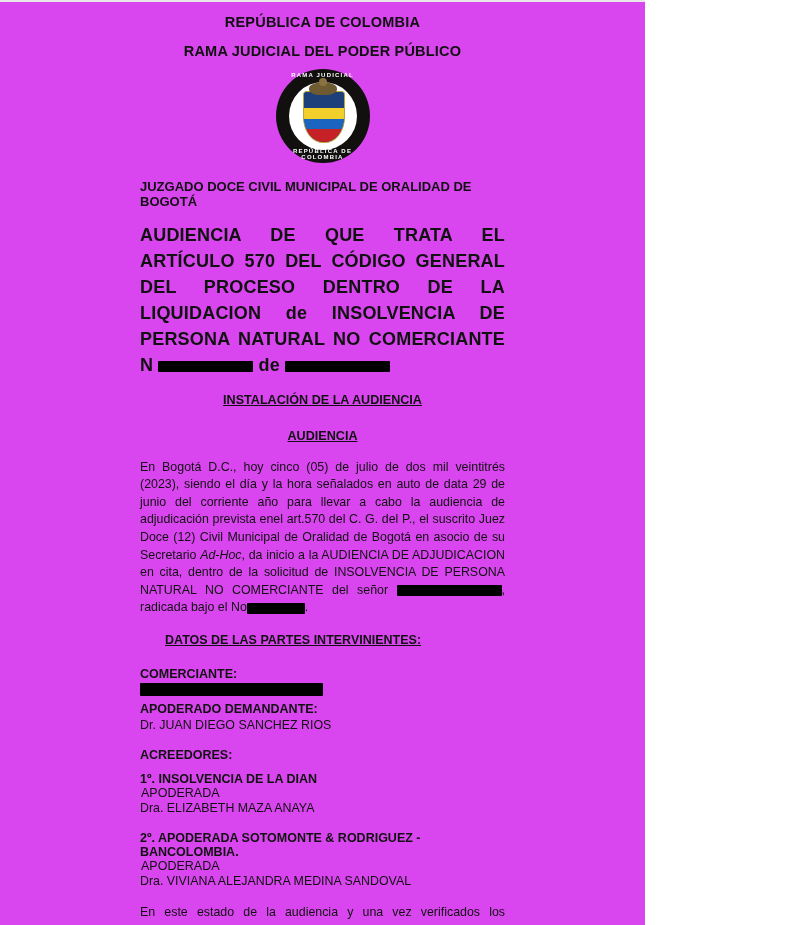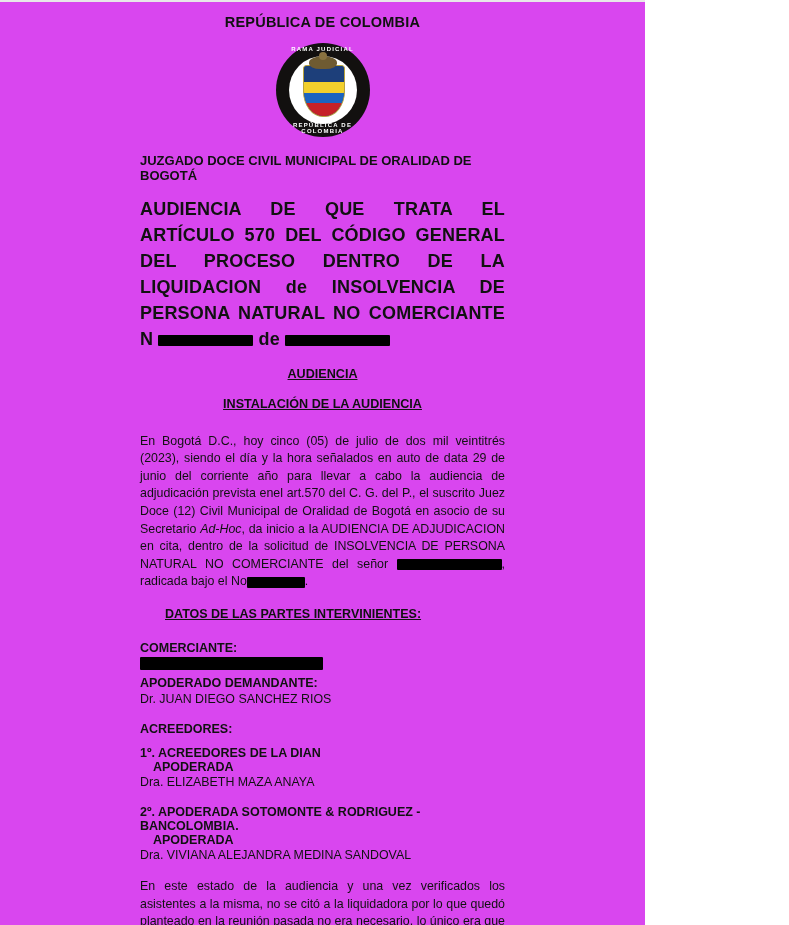--- a/index.html
+++ b/index.html
@@ -171,32 +171,33 @@
     font-size: 12.4px;
     margin: 0 0 16px 0;
   }
   .gap-8 { height: 8px; }
   .creditor-name {
     font-weight: bold;
     font-size: 12.5px;
     margin: 0;
   }
   .creditor-role {
-    font-weight: bold;
-    font-size: 12.5px;
-    margin: 0 0 1px 13px;
+    font-weight: normal;
+    font-size: 12.5px;
+    margin: 0 0 1px 1px;
   }
 </style>
 </head>
 <body>
 
 <div class="page">
   <div class="topline"></div>
 
   <div class="hdr">REPÚBLICA DE COLOMBIA</div>
+  <div class="hdr second">RAMA JUDICIAL DEL PODER PÚBLICO</div>
 
   <div class="crest-wrap">
     <div class="crest">
       <div class="ring"></div>
       <div class="ring-inner"></div>
       <div class="shield">
         <div class="s1"></div>
         <div class="s2"></div>
         <div class="s3"></div>
         <div class="s4"></div>
@@ -209,41 +210,41 @@
 
   <div class="court">JUZGADO DOCE CIVIL MUNICIPAL DE ORALIDAD DE BOGOTÁ</div>
 
   <div class="block-title">
     <span>AUDIENCIA DE QUE TRATA EL ARTÍCULO 570 DEL CÓDIGO GENERAL DEL PROCESO DENTRO DE LA LIQUIDACION de INSOLVENCIA DE PERSONA NATURAL NO COMERCIANTE N</span>
     <span class="redact w2"></span>
     <span>de</span>
     <span class="redact w3"></span>
   </div>
 
+  <div class="centered-underline tight">INSTALACIÓN DE LA AUDIENCIA</div>
   <div class="centered-underline">AUDIENCIA</div>
-  <div class="centered-underline tight">INSTALACIÓN DE LA AUDIENCIA</div>
 
   <p class="body">
     <span>En Bogotá D.C., hoy cinco (05) de julio de dos mil veintitrés (2023), siendo el día y la hora señalados en auto de data 29 de junio del corriente año para llevar a cabo la audiencia de adjudicación prevista enel art.570 del C. G. del P., el suscrito Juez Doce (12) Civil Municipal de Oralidad de Bogotá en asocio de su Secretario </span><span class="i">Ad-Hoc</span><span>, da inicio a la AUDIENCIA DE ADJUDICACION en cita, dentro de la solicitud de INSOLVENCIA DE PERSONA NATURAL NO COMERCIANTE del señor </span><span class="redact w3"></span><span>, radicada bajo el No</span><span class="redact w4"></span><span>.</span>
   </p>
 
 
   <div class="section-head">DATOS DE LAS PARTES INTERVINIENTES:</div>
 
   <div class="label">COMERCIANTE:</div>
   <span class="redact block"></span>
 
   <div class="label">APODERADO DEMANDANTE:</div>
   <div class="value">Dr. JUAN DIEGO SANCHEZ RIOS</div>
 
   <div class="label">ACREEDORES:</div>
   <div class="gap-8"></div>
 
   <div>
-    <div class="creditor-name">1º. ACREEDORES DE LA DIAN</div>
+    <div class="creditor-name">1º. INSOLVENCIA DE LA DIAN</div>
     <div class="creditor-role">APODERADA</div>
     <div class="value"> Dra. ELIZABETH MAZA ANAYA</div>
   </div>
 
   <div>
     <div class="creditor-name">2º. APODERADA SOTOMONTE &amp; RODRIGUEZ - BANCOLOMBIA.</div>
     <div class="creditor-role">APODERADA</div>
     <div class="value">Dra. VIVIANA ALEJANDRA MEDINA SANDOVAL</div>
   </div>
 

